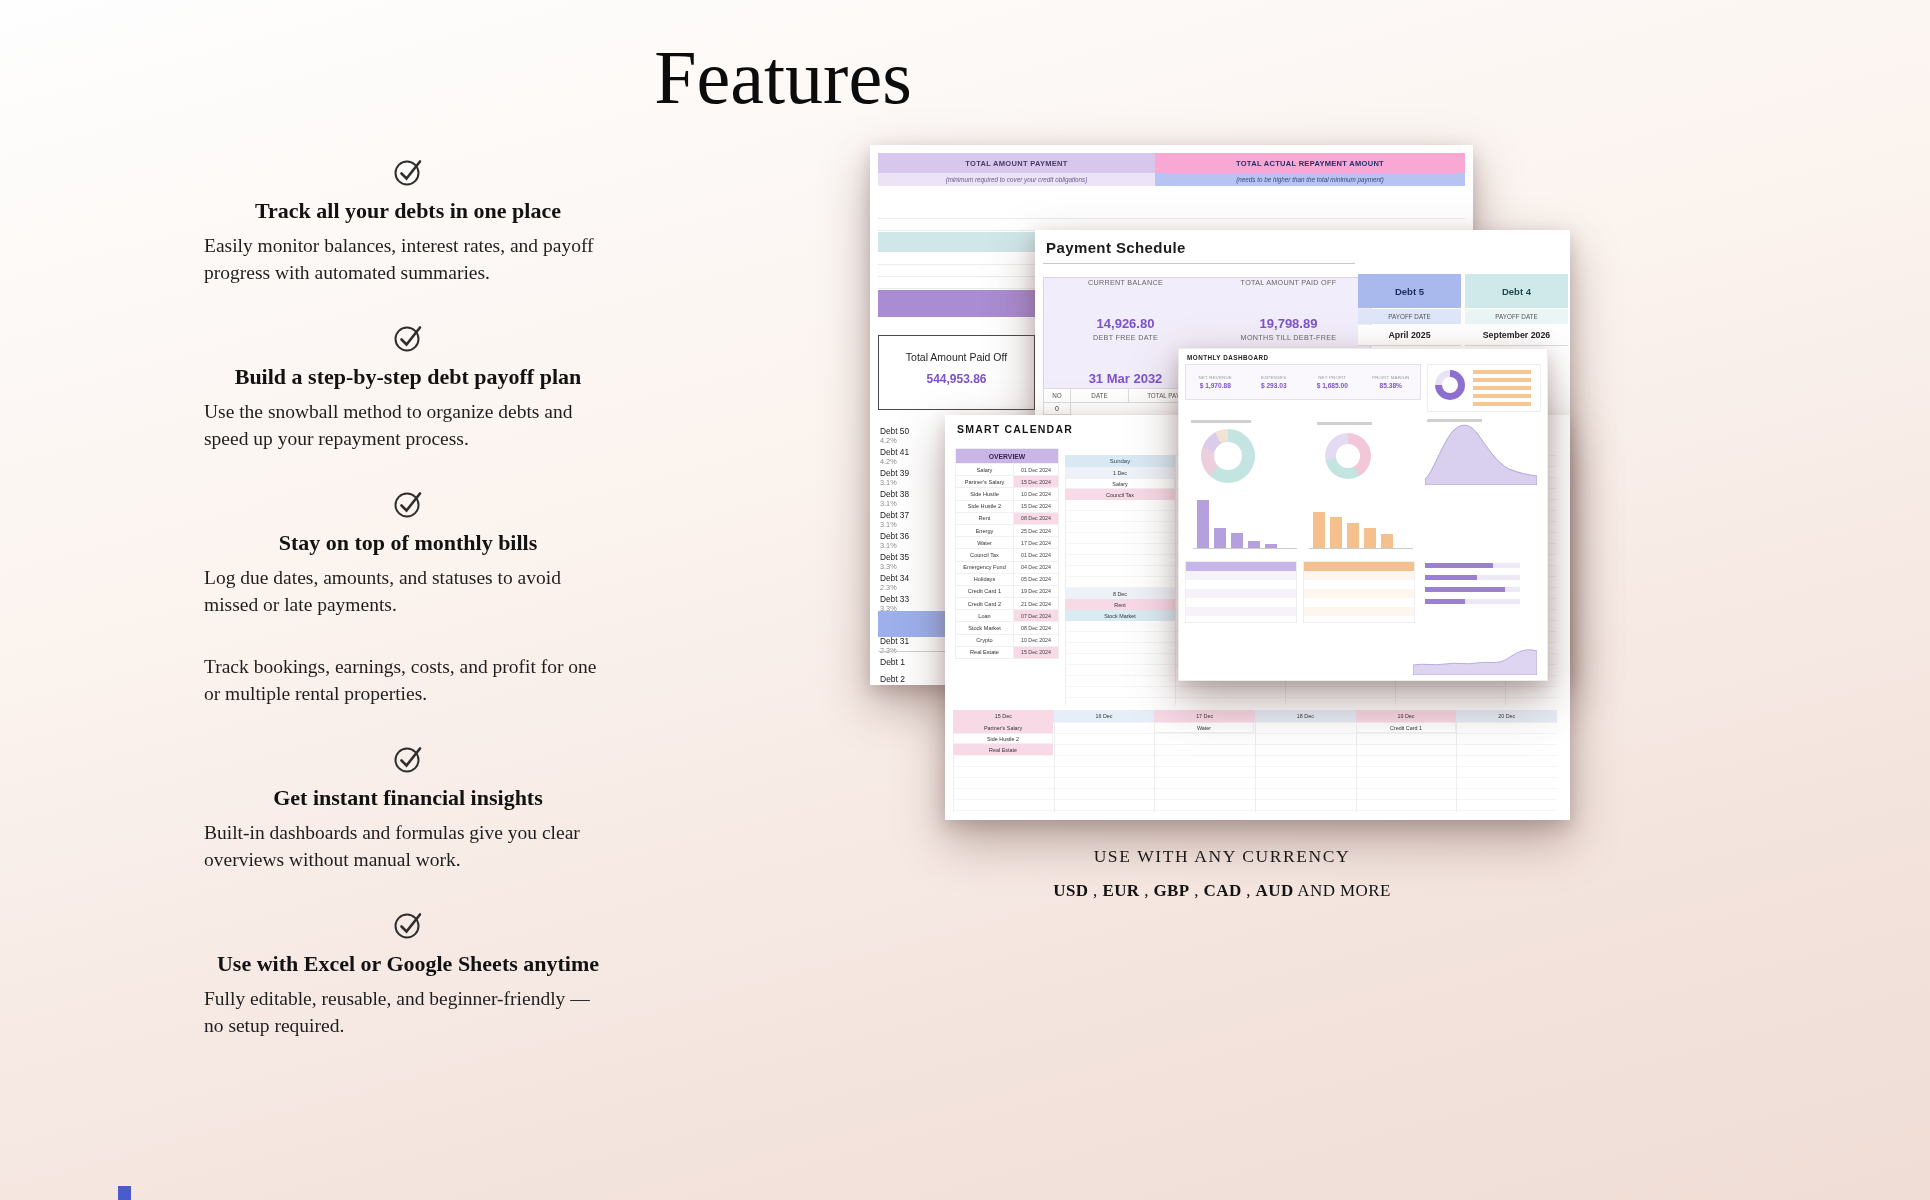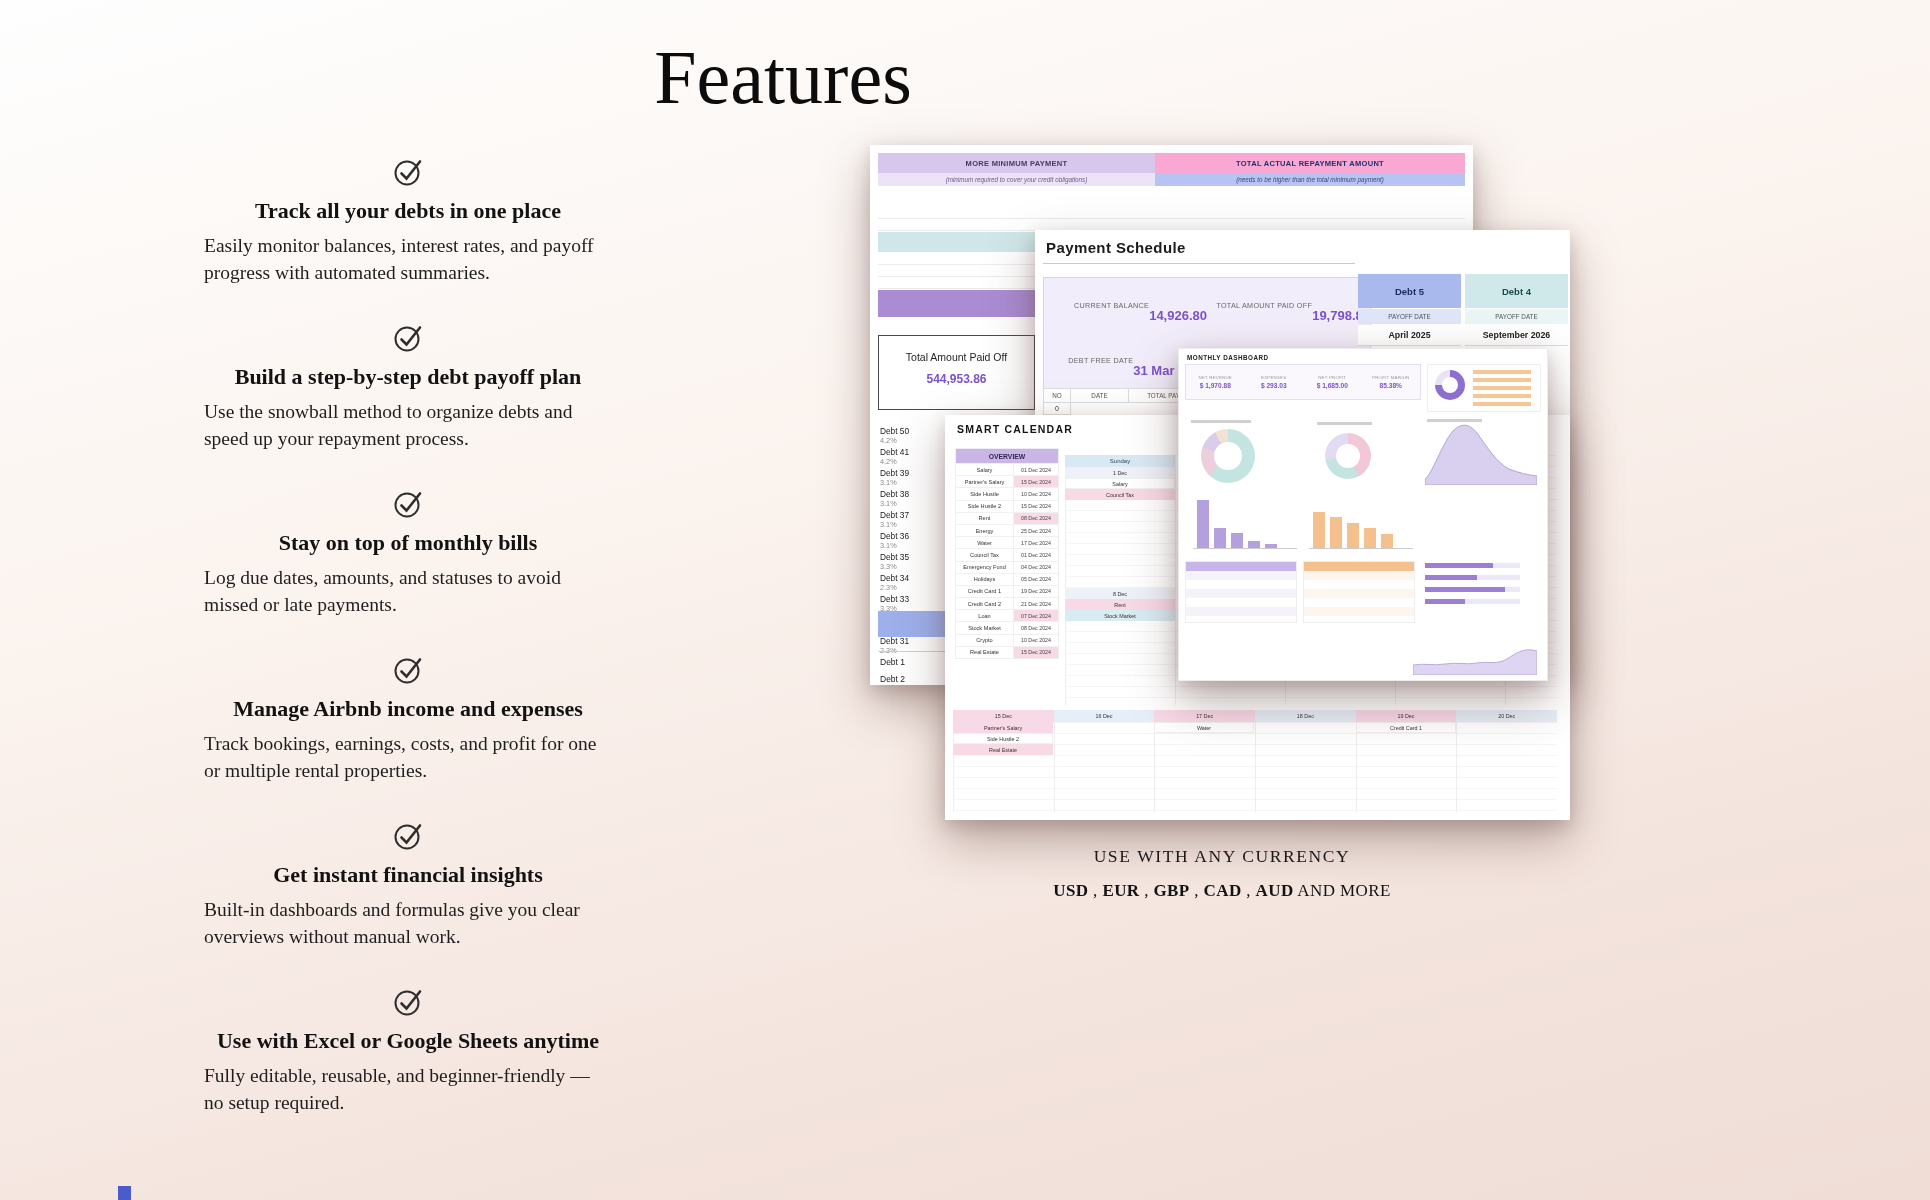--- a/index.html
+++ b/index.html
@@ -60,21 +60,21 @@
   .dt-b1 { position:absolute; top:512px; left:10px; font-size:8.5px; color:#222; }
   .dt-b2 { position:absolute; top:529px; left:10px; font-size:8.5px; color:#222; }
 
   
   .cardB { left:1035px; top:230px; width:535px; height:450px; z-index:2; }
   .ps-title { position:absolute; left:11px; top:9px; font-size:15px; font-weight:600; letter-spacing:.4px; color:#1b1b1b; }
   .ps-underline { position:absolute; left:8px; top:33px; width:312px; border-top:1px solid #c9c9c9; }
   .ps-summary { position:absolute; left:8px; top:47px; width:328px; height:112px;
     background:#f2edfa; border:1px solid #dcd0ee; display:grid;
     grid-template-columns:1fr 1fr; grid-template-rows:1fr 1fr; }
-  .ps-cell { display:flex; align-items:center; justify-content:flex-end; }
+  .ps-cell { display:flex; flex-direction:column; align-items:center; justify-content:flex-start;gap:10px; }
   .ps-cell-label { font-size:7.2px; letter-spacing:.3px; color:#666; }
   .ps-cell-value { font-size:13px; font-weight:700; color:#7c52cc; margin-top:19px; }
   .ps-mini { position:absolute; top:44px; width:103px; }
   .ps-mini5 { left:323px; } .ps-mini4 { left:430px; }
   .ps-mini-head { height:34px; display:flex; align-items:center; justify-content:center; font-size:9.5px; font-weight:700; margin-bottom:1px; }
   .ps-mini5 .ps-mini-head { background:#a9b9ee; color:#1d2a5c; }
   .ps-mini4 .ps-mini-head { background:#cfe9ea; color:#1d4a4d; }
   .ps-mini-sub { height:15px; display:flex; align-items:center; justify-content:center; font-size:6.3px; color:#555; margin-bottom:1px; }
   .ps-mini5 .ps-mini-sub { background:#dfe6fa; }
   .ps-mini4 .ps-mini-sub { background:#eaf5f6; }
@@ -219,29 +219,20 @@
             <circle cx="14" cy="17" r="11.5" fill="none" stroke="#2e2e2e" stroke-width="2"></circle>
             <path d="M8.5 17.5 L13.5 22.5 L27 5.5" fill="none" stroke="#2e2e2e" stroke-width="2.6" stroke-linecap="round"></path>
           </svg>
         </span>
         <h3 class="feature-title">Stay on top of monthly bills</h3>
       </div>
       <p class="feature-desc">Log due dates, amounts, and statuses to avoid missed or late payments.</p>
     </div>
 
     <div class="feature">
-      <div class="feature-head">
-        <span class="check">
-          <svg width="30" height="30" viewBox="0 0 30 30">
-            <circle cx="14" cy="17" r="11.5" fill="none" stroke="#2e2e2e" stroke-width="2"></circle>
-            <path d="M8.5 17.5 L13.5 22.5 L27 5.5" fill="none" stroke="#2e2e2e" stroke-width="2.6" stroke-linecap="round"></path>
-          </svg>
-        </span>
-        <h3 class="feature-title">Manage Airbnb income and expenses</h3>
-      </div>
       <p class="feature-desc">Track bookings, earnings, costs, and profit for one or multiple rental properties.</p>
     </div>
 
     <div class="feature">
       <div class="feature-head">
         <span class="check">
           <svg width="30" height="30" viewBox="0 0 30 30">
             <circle cx="14" cy="17" r="11.5" fill="none" stroke="#2e2e2e" stroke-width="2"></circle>
             <path d="M8.5 17.5 L13.5 22.5 L27 5.5" fill="none" stroke="#2e2e2e" stroke-width="2.6" stroke-linecap="round"></path>
           </svg>
@@ -261,21 +252,21 @@
         </span>
         <h3 class="feature-title">Use with Excel or Google Sheets anytime</h3>
       </div>
       <p class="feature-desc">Fully editable, reusable, and beginner-friendly — no setup required.</p>
     </div>
 
 </section>
 
 <div class="card cardA sheet">
   <div class="dt-headrow">
-    <div class="dt-h dt-h-min">MORE MINIMUM PAYMENT</div>
+    <div class="dt-h dt-h-min">TOTAL AMOUNT PAYMENT</div>
     <div class="dt-h dt-h-act">TOTAL ACTUAL REPAYMENT AMOUNT</div>
   </div>
   <div class="dt-noterow">
     <div class="dt-n dt-n-min">(minimum required to cover your credit obligations)</div>
     <div class="dt-n dt-n-act">(needs to be higher than the total minimum payment)</div>
   </div>
   <div class="dt-lines" style="top:62px; height:24px;"></div>
   <div class="dt-teal"></div>
   <div class="dt-lines" style="top:108px; height:36px;"></div>
   <div class="dt-purpleband"></div>

